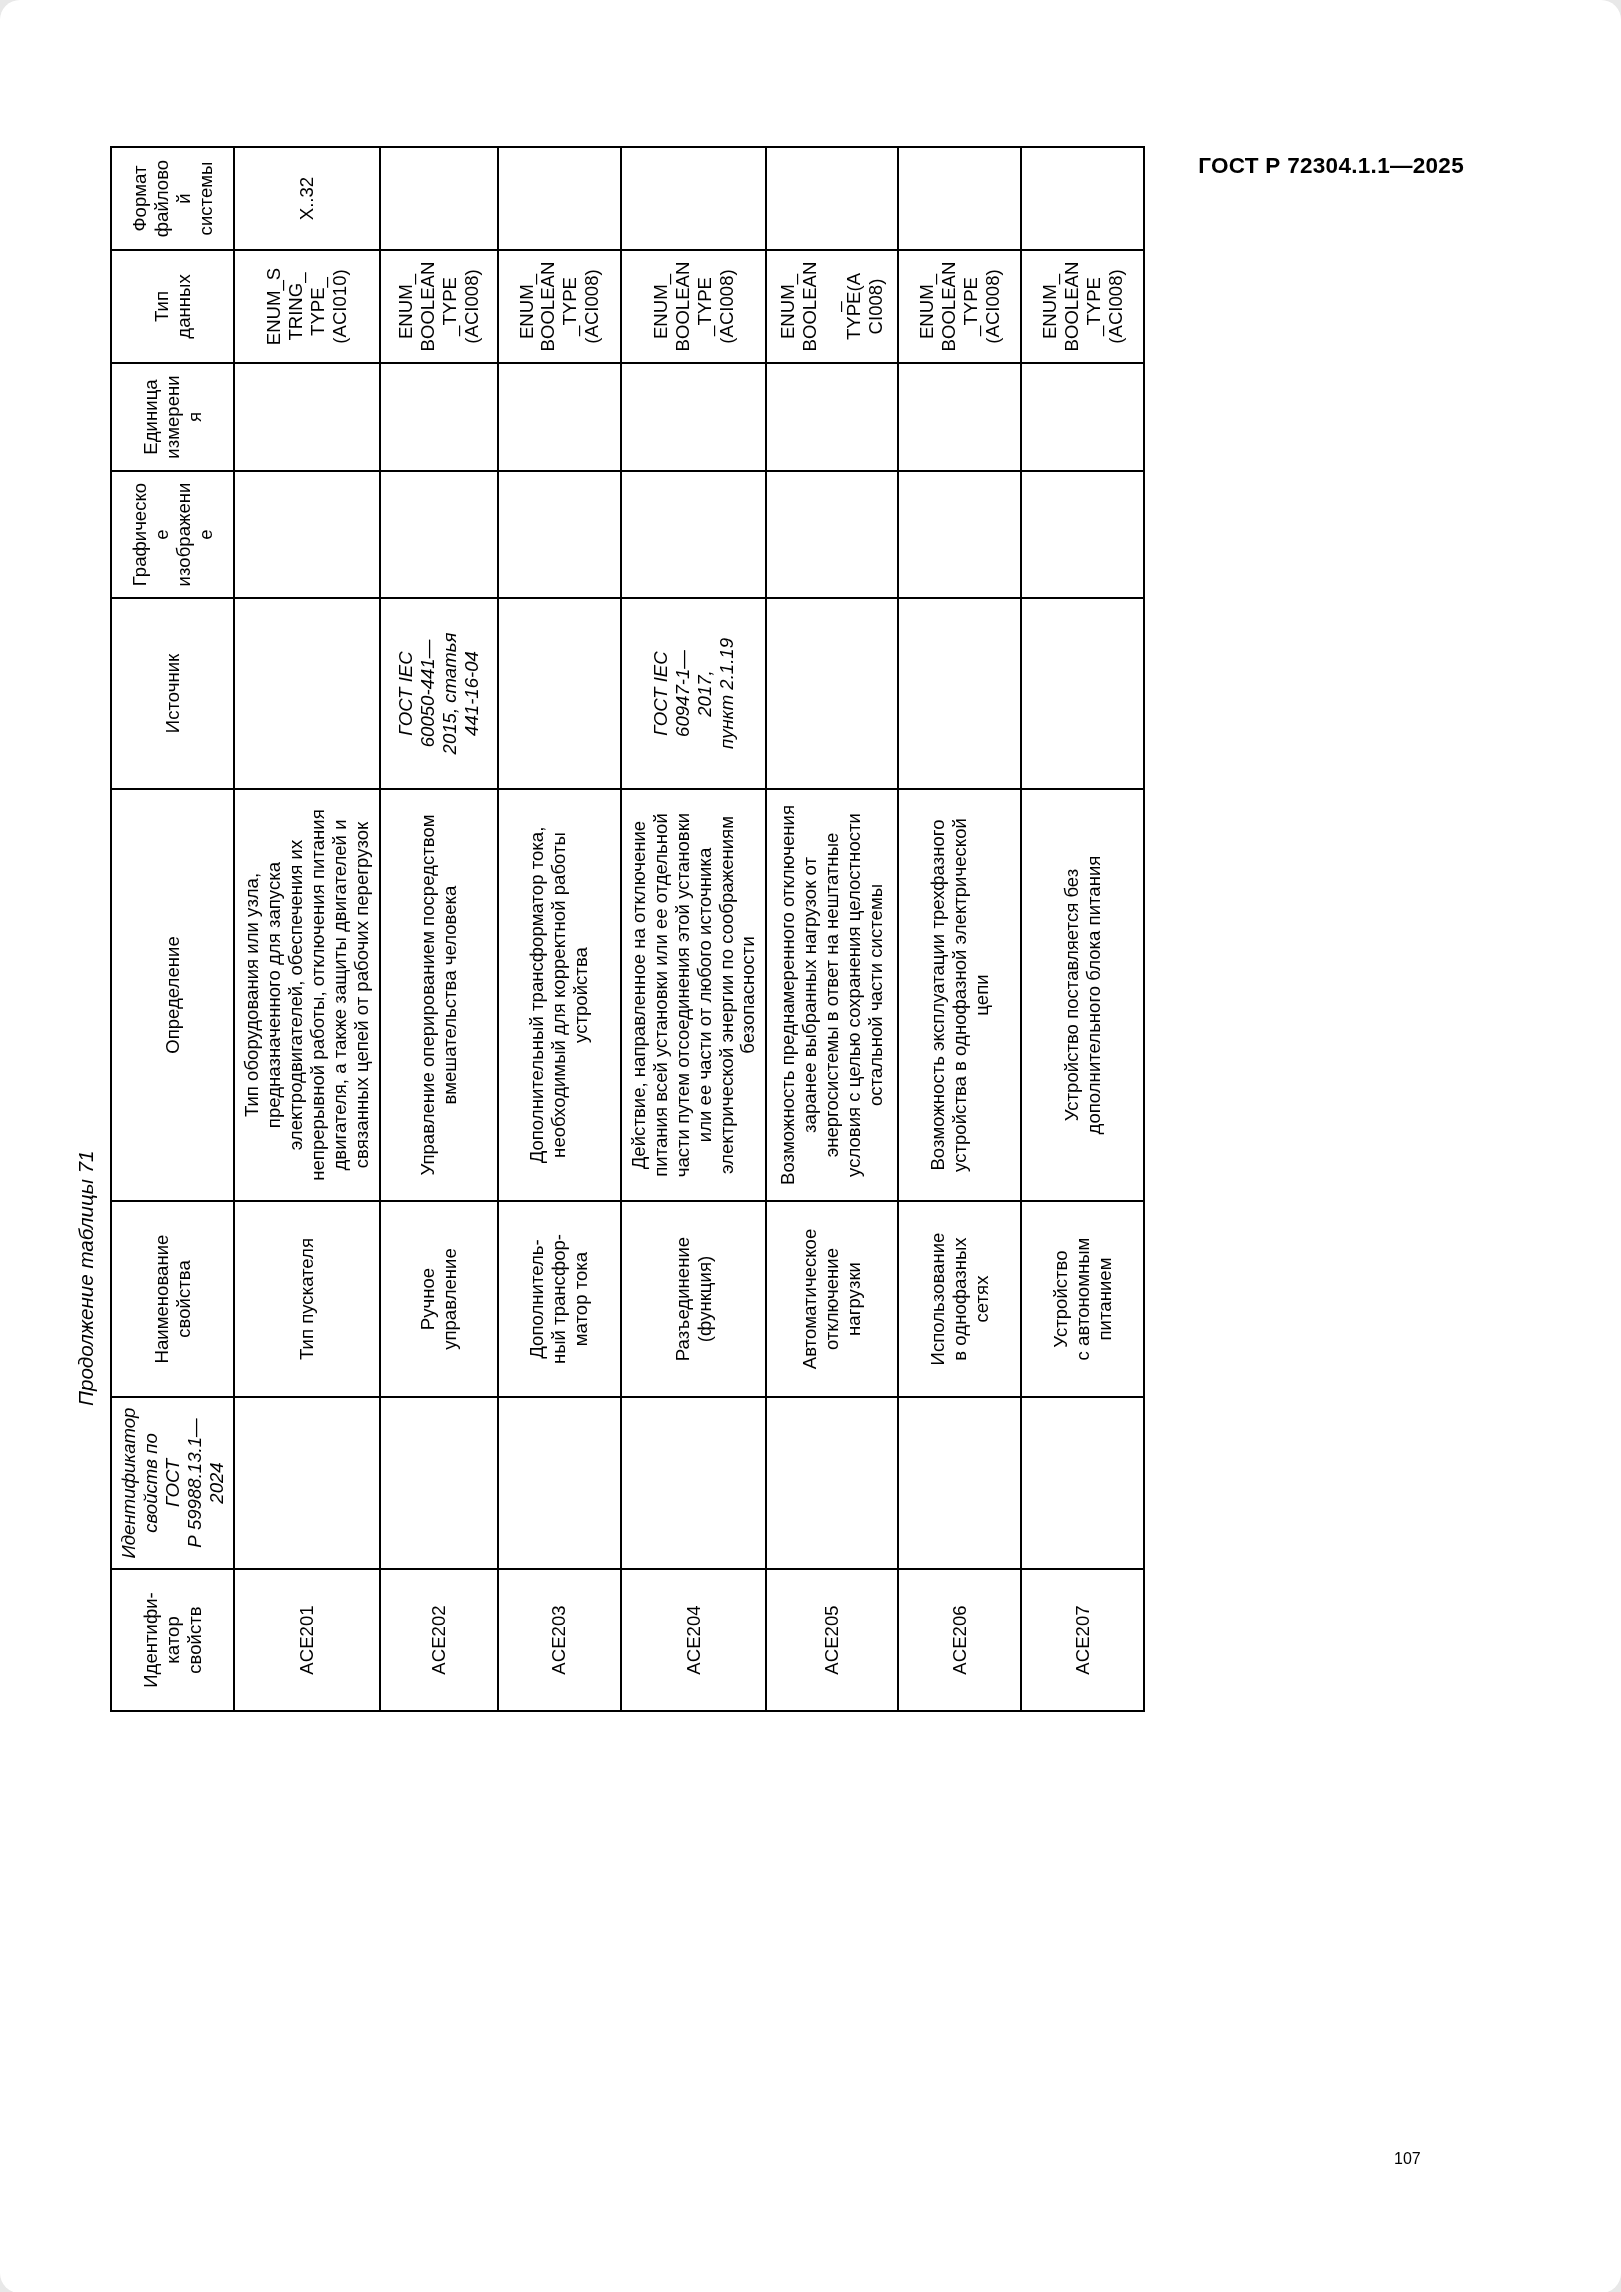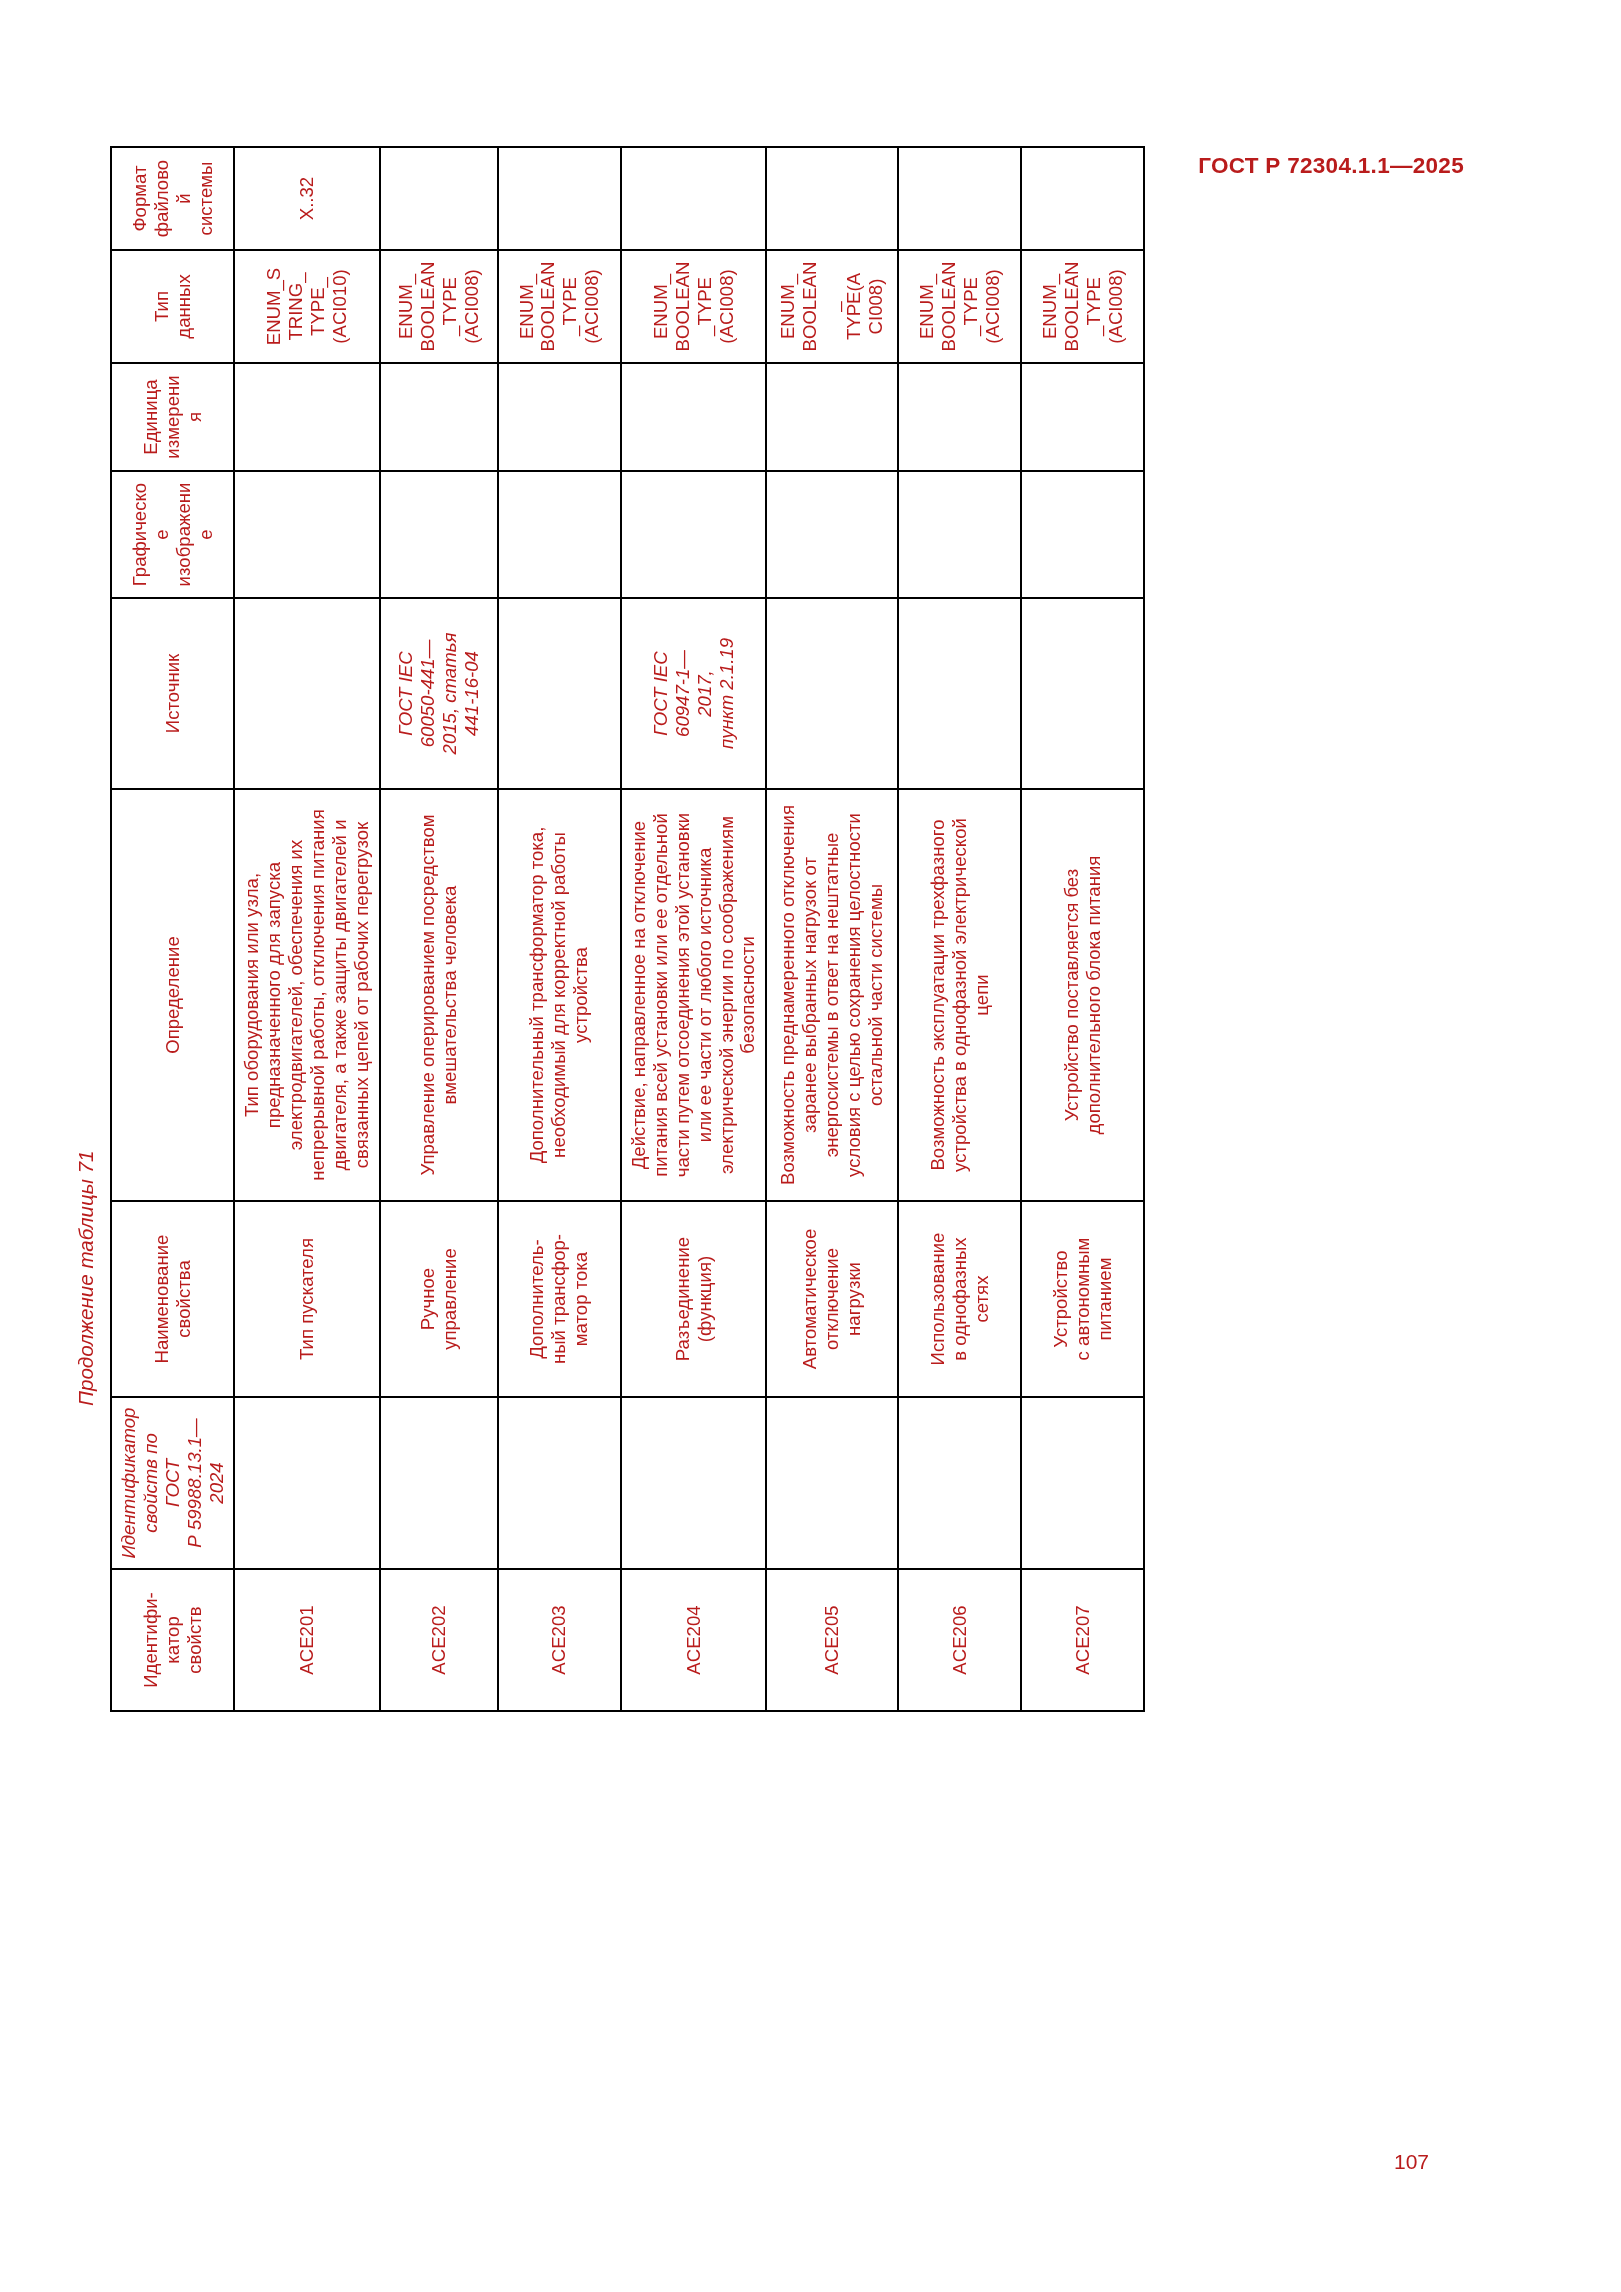--- a/index.html
+++ b/index.html
@@ -1,30 +1,31 @@
 <!DOCTYPE html>
 <html><head>
 <meta charset="utf-8">
 <style>
   html,body{margin:0;padding:0;background:#e8e8e8;}
   .page{
     position:relative;
     width:1621px;height:2293px;
     background:#ffffff;
     font-family:"Liberation Sans",sans-serif;
-    color:#b91c1c;
+    color:#000000;
     overflow:hidden;
+    border-radius:20px;
   }
   .doc-header{
     position:absolute;top:153px;right:157px;
     font-size:22.5px;font-weight:bold;letter-spacing:0.3px;
   }
   .page-number{
     position:absolute;top:2150px;left:1394px;
-    font-size:21px;
+    font-size:16px;
   }
   
   .table-caption{
     position:absolute;left:74px;top:1406px;
     transform:rotate(-90deg);transform-origin:0 0;
     font-style:italic;font-size:20.6px;white-space:nowrap;
   }
   
   .table-wrap{
     position:absolute;left:110px;top:1712px;

